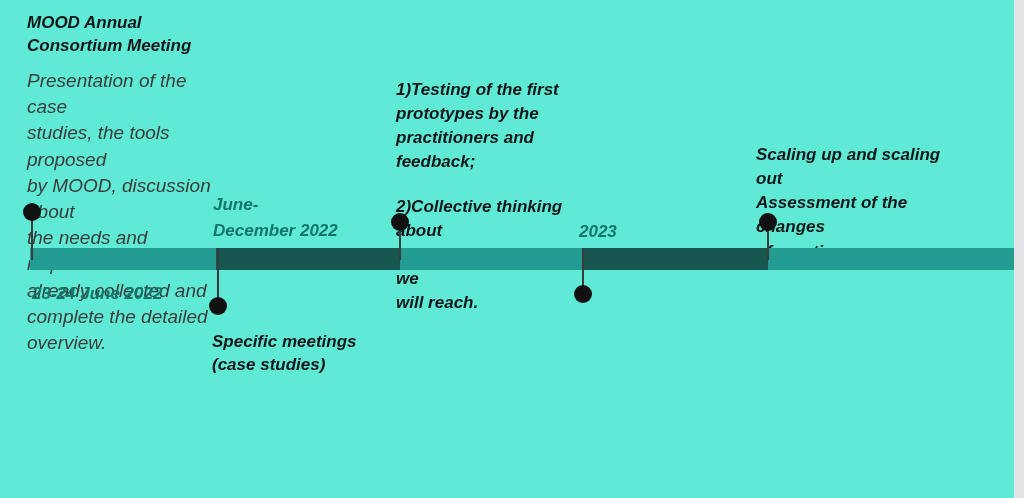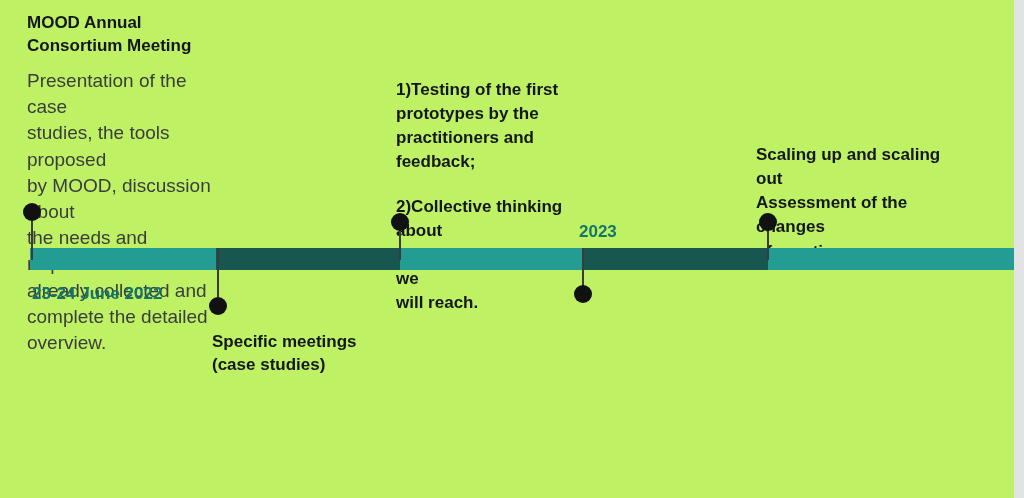--- a/index.html
+++ b/index.html
@@ -11,21 +11,22 @@
     height: 498px;
     background: #ffffff;
     font-family: "Liberation Sans", sans-serif;
     overflow: hidden;
   }
 
   #timeline-infographic {
     position: relative;
     width: 1024px;
     height: 498px;
-    background: #bef264;
+    background: #5eead4;
+    font-style: italic;
   }
 
   
   .page-edge {
     position: absolute;
     top: 0;
     right: 0;
     width: 10px;
     height: 498px;
     background: #e3e3e5;
@@ -133,20 +134,22 @@
 the probable outcomes we
 will reach.</p>
   </div>
 
   <div class="block" style="left:756px; top:143px; width:215px;">
     <p class="block-body-bold">Scaling up and scaling out
 Assessment of the changes
 of practices</p>
   </div>
 
+  <div class="date-label" style="left:213px; top:192px; width:180px;">June-
+December 2022</div>
 
   <div class="date-label" style="left:579px; top:219px; width:120px;">2023</div>
 
   <div class="timeline-bar">
     <div class="bar-seg" style="left:0px; width:186px; background:#239c93;"></div>
     <div class="bar-seg" style="left:186px; width:184px; background:#17574f;"></div>
     <div class="bar-seg" style="left:370px; width:183px; background:#239c93;"></div>
     <div class="bar-seg" style="left:553px; width:185px; background:#17574f;"></div>
     <div class="bar-seg" style="left:738px; width:246px; background:#239c93;"></div>
   </div>

